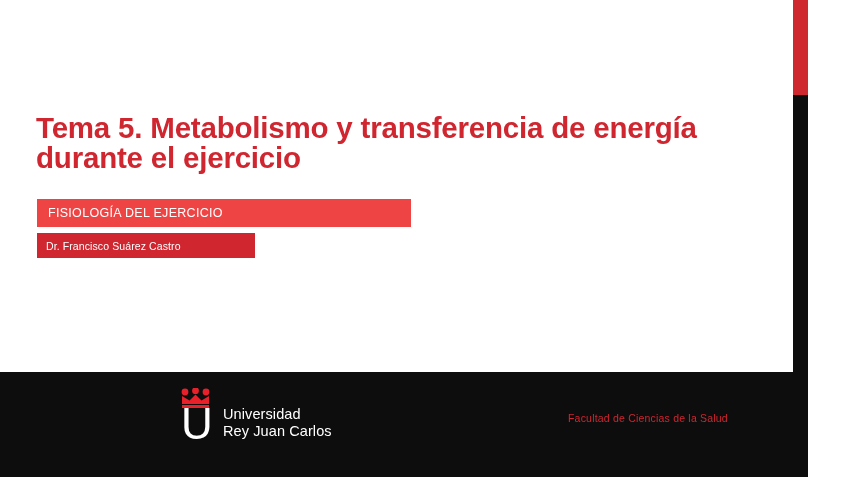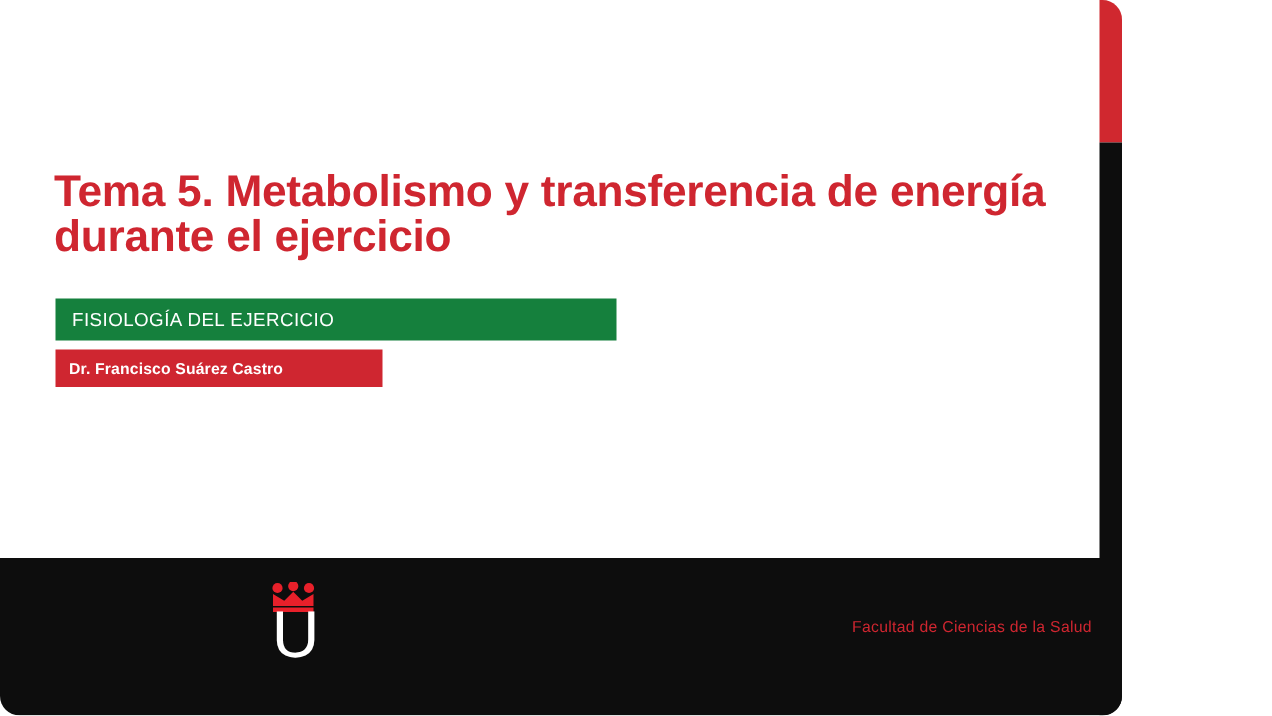--- a/index.html
+++ b/index.html
@@ -7,25 +7,24 @@
     margin: 0;
     padding: 0;
     background: #ffffff;
   }
   body {
     font-family: "Liberation Sans", sans-serif;
   }
 
   #slide {
     position: relative;
-    width: 748px;
+    width: 808px;
     height: 477px;
     background: #ffffff;
     overflow: hidden;
-    border-radius: 13px;
   }
 
   
   #edge-bar {
     position: absolute;
     top: 0;
     right: 0;
     width: 15px;
     height: 477px;
   }
@@ -58,21 +57,21 @@
     white-space: pre-line;
   }
 
   
   #subject-bar {
     position: absolute;
     left: 37px;
     top: 199px;
     width: 374px;
     height: 28px;
-    background: #15803d;
+    background: #ef4444;
     display: flex;
     align-items: center;
   }
   #subject-bar .label {
     color: #ffffff;
     font-size: 12.5px;
     padding-left: 11px;
     letter-spacing: 0.3px;
     white-space: nowrap;
   }
@@ -84,21 +83,21 @@
     top: 233px;
     width: 218px;
     height: 25px;
     background: #cf2630;
     display: flex;
     align-items: center;
   }
   #author-bar .label {
     color: #ffffff;
     font-size: 10.5px;
-    font-weight: bold;
+    font-weight: normal;
     padding-left: 9px;
     letter-spacing: 0.1px;
     white-space: nowrap;
   }
 
   
   #footer {
     position: absolute;
     left: 0;
     bottom: 0;
@@ -187,18 +186,20 @@
       <div id="logo-mark">
         <svg id="crown" viewBox="0 0 31 20">
           <circle cx="5" cy="4" r="3.4" fill="#e8202a"></circle>
           <circle cx="15.5" cy="2.7" r="3.4" fill="#e8202a"></circle>
           <circle cx="26" cy="4" r="3.4" fill="#e8202a"></circle>
           <path d="M2 16 L2 8 L9.5 12.5 L15.5 6.5 L21.5 12.5 L29 8 L29 16 Z" fill="#e8202a"></path>
           <rect x="2" y="17" width="27" height="3" fill="#e8202a"></rect>
         </svg>
         <div id="logo-u">U</div>
       </div>
+      <div id="logo-text">Universidad
+Rey Juan Carlos</div>
     </div>
 
     <div id="faculty">Facultad de Ciencias de la Salud</div>
   </div>
 
 </div>
 
 </body></html>

